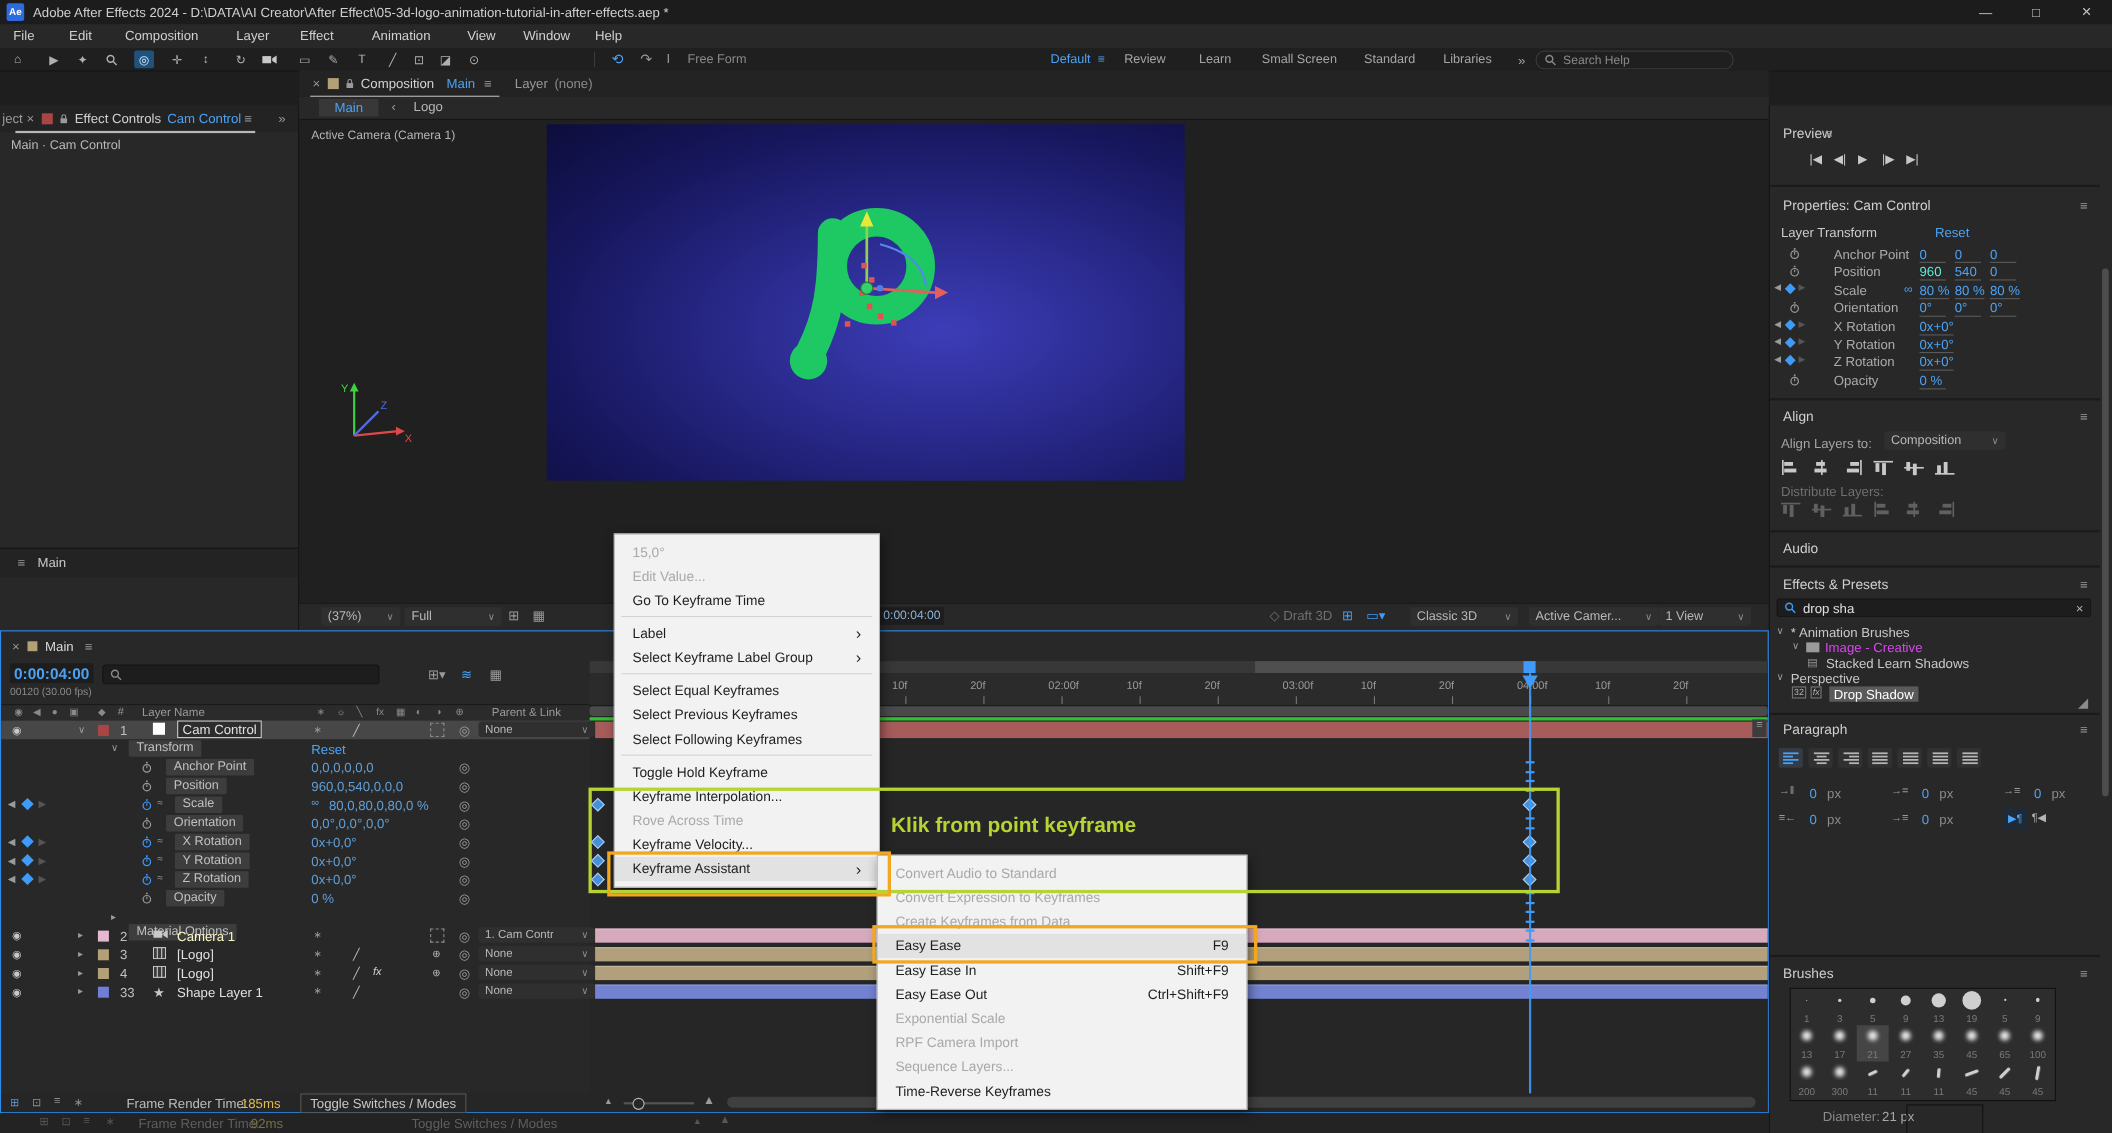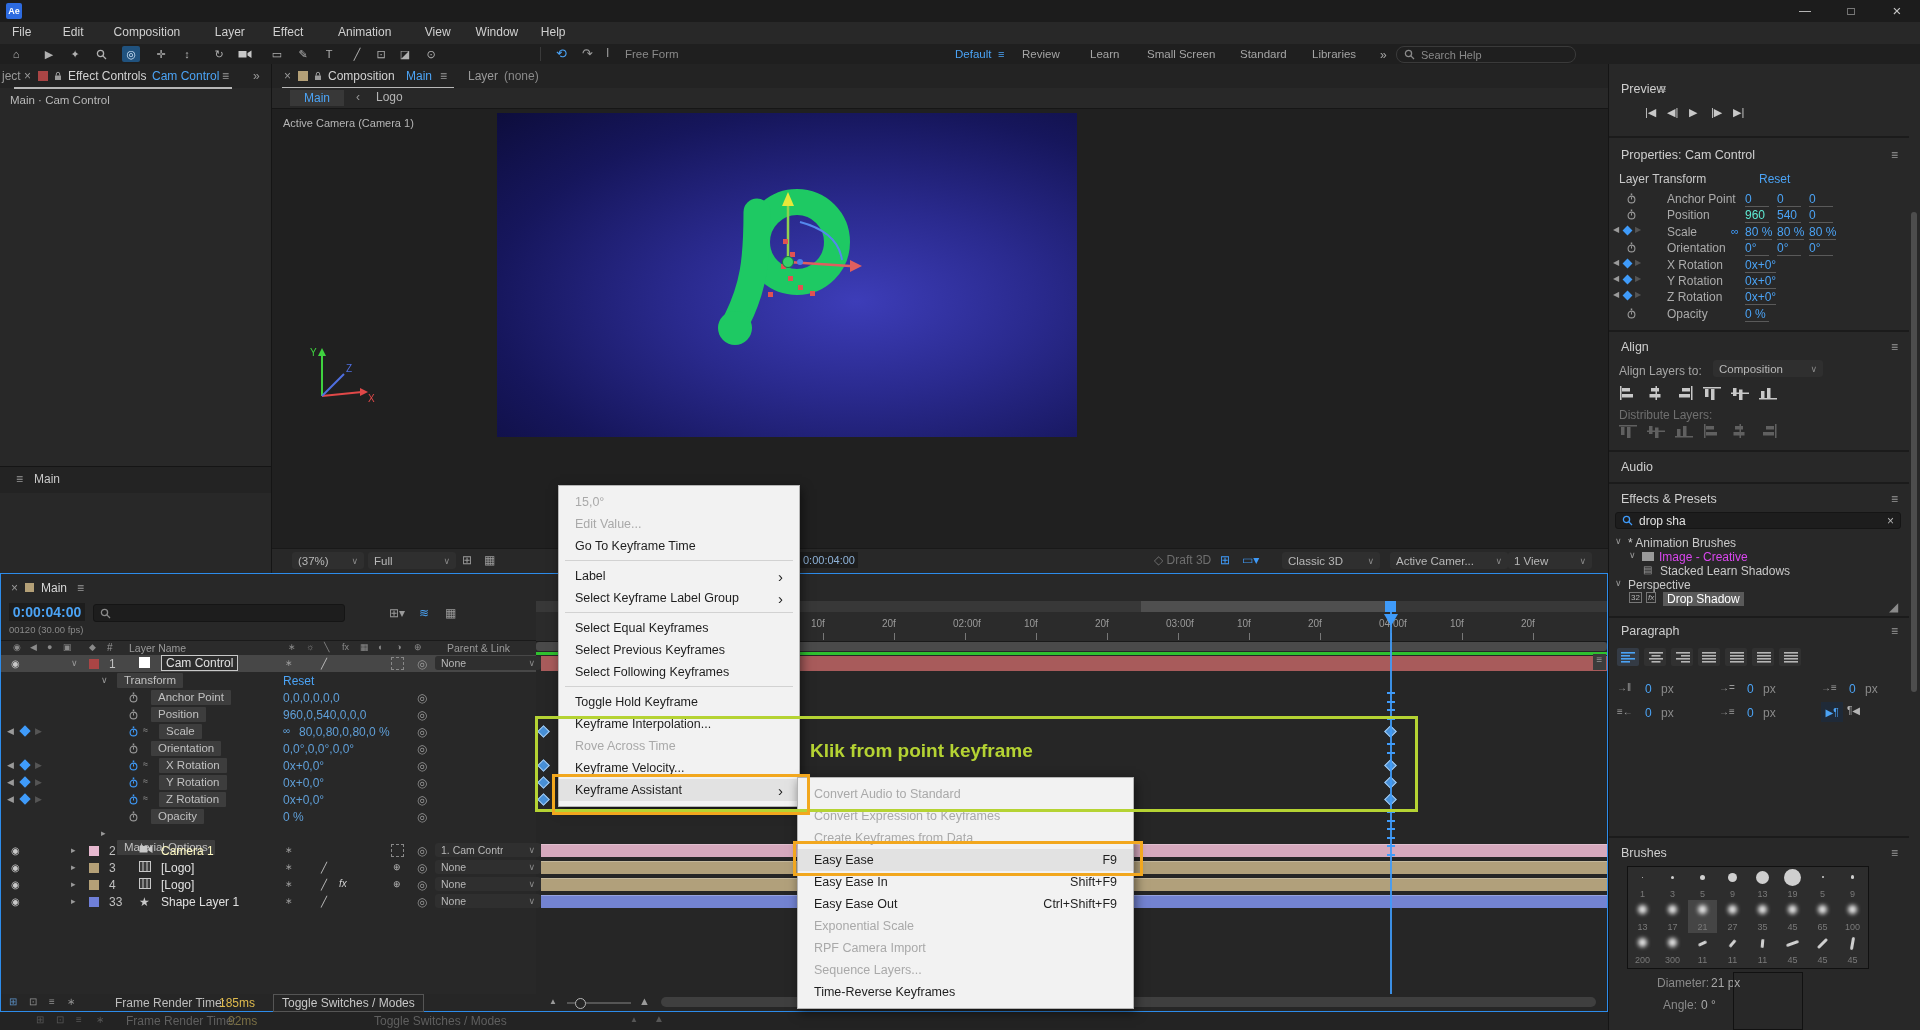--- a/index.html
+++ b/index.html
@@ -1,21 +1,21 @@
 <!DOCTYPE html>
 <html><head>
 <meta charset="utf-8">
 <style>
   html,body{margin:0;padding:0;background:#111;font-family:"Liberation Sans",sans-serif;}
   #stage{position:relative;width:1920px;height:1030px;background:#1e1e1e;overflow:hidden;
          font-family:"Liberation Sans",sans-serif;color:#c7c7c7;font-size:12px;}
   .abs{position:absolute;}
   .row{display:flex;align-items:center;}
   .dim{color:#8a8a8a;}
-  .panel{background:#282828;}
+  .panel{background:#282828;margin-top:32px;}
   .well{background:#1d1d1d;border:1px solid #151515;border-radius:3px;}
   .dd{background:#2f2f2f;border-radius:3px;color:#b8b8b8;display:flex;align-items:center;
       justify-content:space-between;padding:0 6px;font-size:11.5px;}
   .dd .car{color:#8a8a8a;font-size:9px;margin-left:6px;}
   .hdr{color:#cfcfcf;font-size:12.5px;}
   .menu{background:#f2f2f2;border:1px solid #b5b5b5;box-shadow:2px 4px 10px rgba(0,0,0,.5);
         padding:5px 0;box-sizing:border-box;}
   .mi{height:22px;display:flex;align-items:center;padding:0 16px;color:#1e1e1e;font-size:12.5px;
       justify-content:space-between;white-space:nowrap;}
   .mi.dis{color:#a9a9a9;}
@@ -36,20 +36,21 @@
   svg{display:block;}
 </style>
 </head>
 <body>
 
 <div id="stage">
 
   <div class="abs row" id="titlebar" style="left:0;top:0;width:1920px;height:22px;background:#1c1c1c;">
     <span class="abs" style="left:6px;top:3px;width:16px;height:16px;background:#2d6be0;color:#fff;font-size:9px;
                  font-weight:bold;display:flex;align-items:center;justify-content:center;border-radius:2px;">Ae</span>
+    <span class="abs" style="left:30px;top:4px;color:#cfcfcf;font-size:12px;white-space:nowrap;">Adobe After Effects 2024 - D:\DATA\AI Creator\After Effect\05-3d-logo-animation-tutorial-in-after-effects.aep *</span>
     <span class="abs" style="left:1782px;top:0;width:46px;height:22px;text-align:center;line-height:22px;color:#c7c7c7;">—</span>
     <span class="abs" style="left:1828px;top:0;width:46px;height:22px;text-align:center;line-height:22px;color:#c7c7c7;">□</span>
     <span class="abs" style="left:1874px;top:0;width:46px;height:22px;text-align:center;line-height:22px;color:#c7c7c7;font-size:15px;">×</span>
   </div>
 
   <div class="abs" id="menubar" style="left:0;top:22px;width:1920px;height:22px;background:#282828;">
       <div style="position: absolute; left: 12px; top: 3px; color: rgb(208, 208, 208);">File</div>
       <div style="position: absolute; left: 62.8px; top: 3px; color: rgb(208, 208, 208);">Edit</div>
       <div style="position: absolute; left: 113.6px; top: 3px; color: rgb(208, 208, 208);">Composition</div>
       <div style="position: absolute; left: 214.8px; top: 3px; color: rgb(208, 208, 208);">Layer</div>

